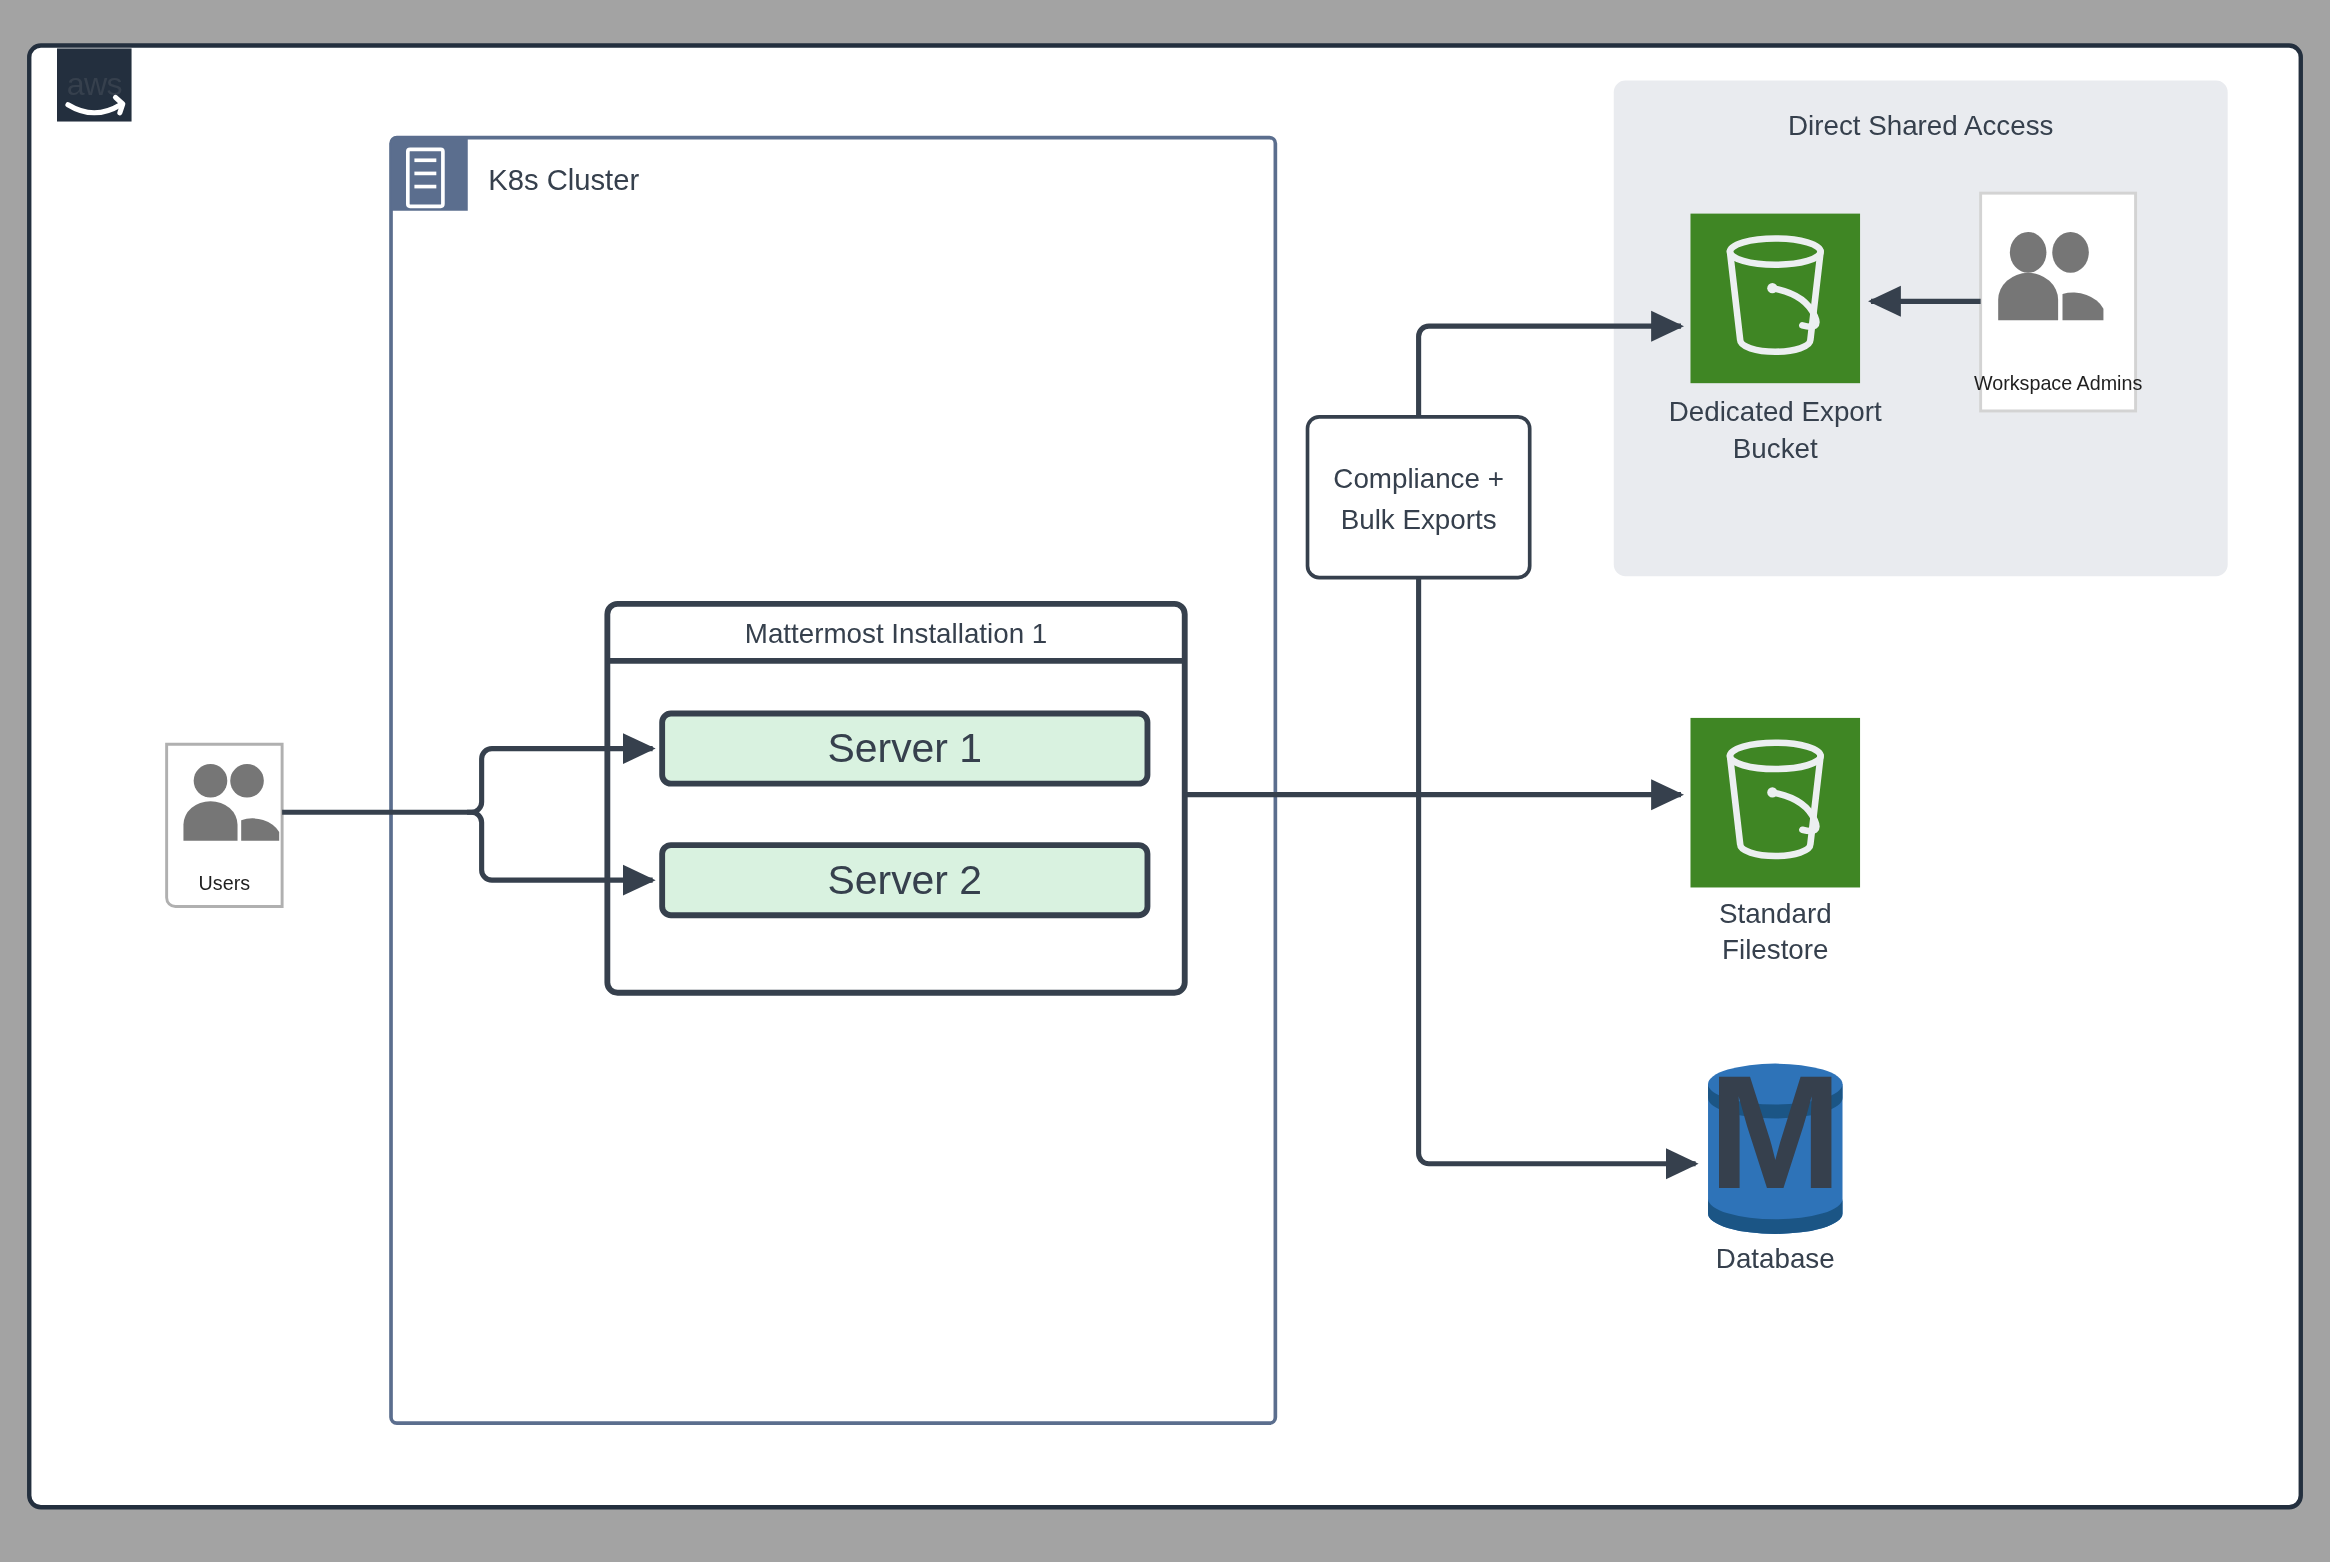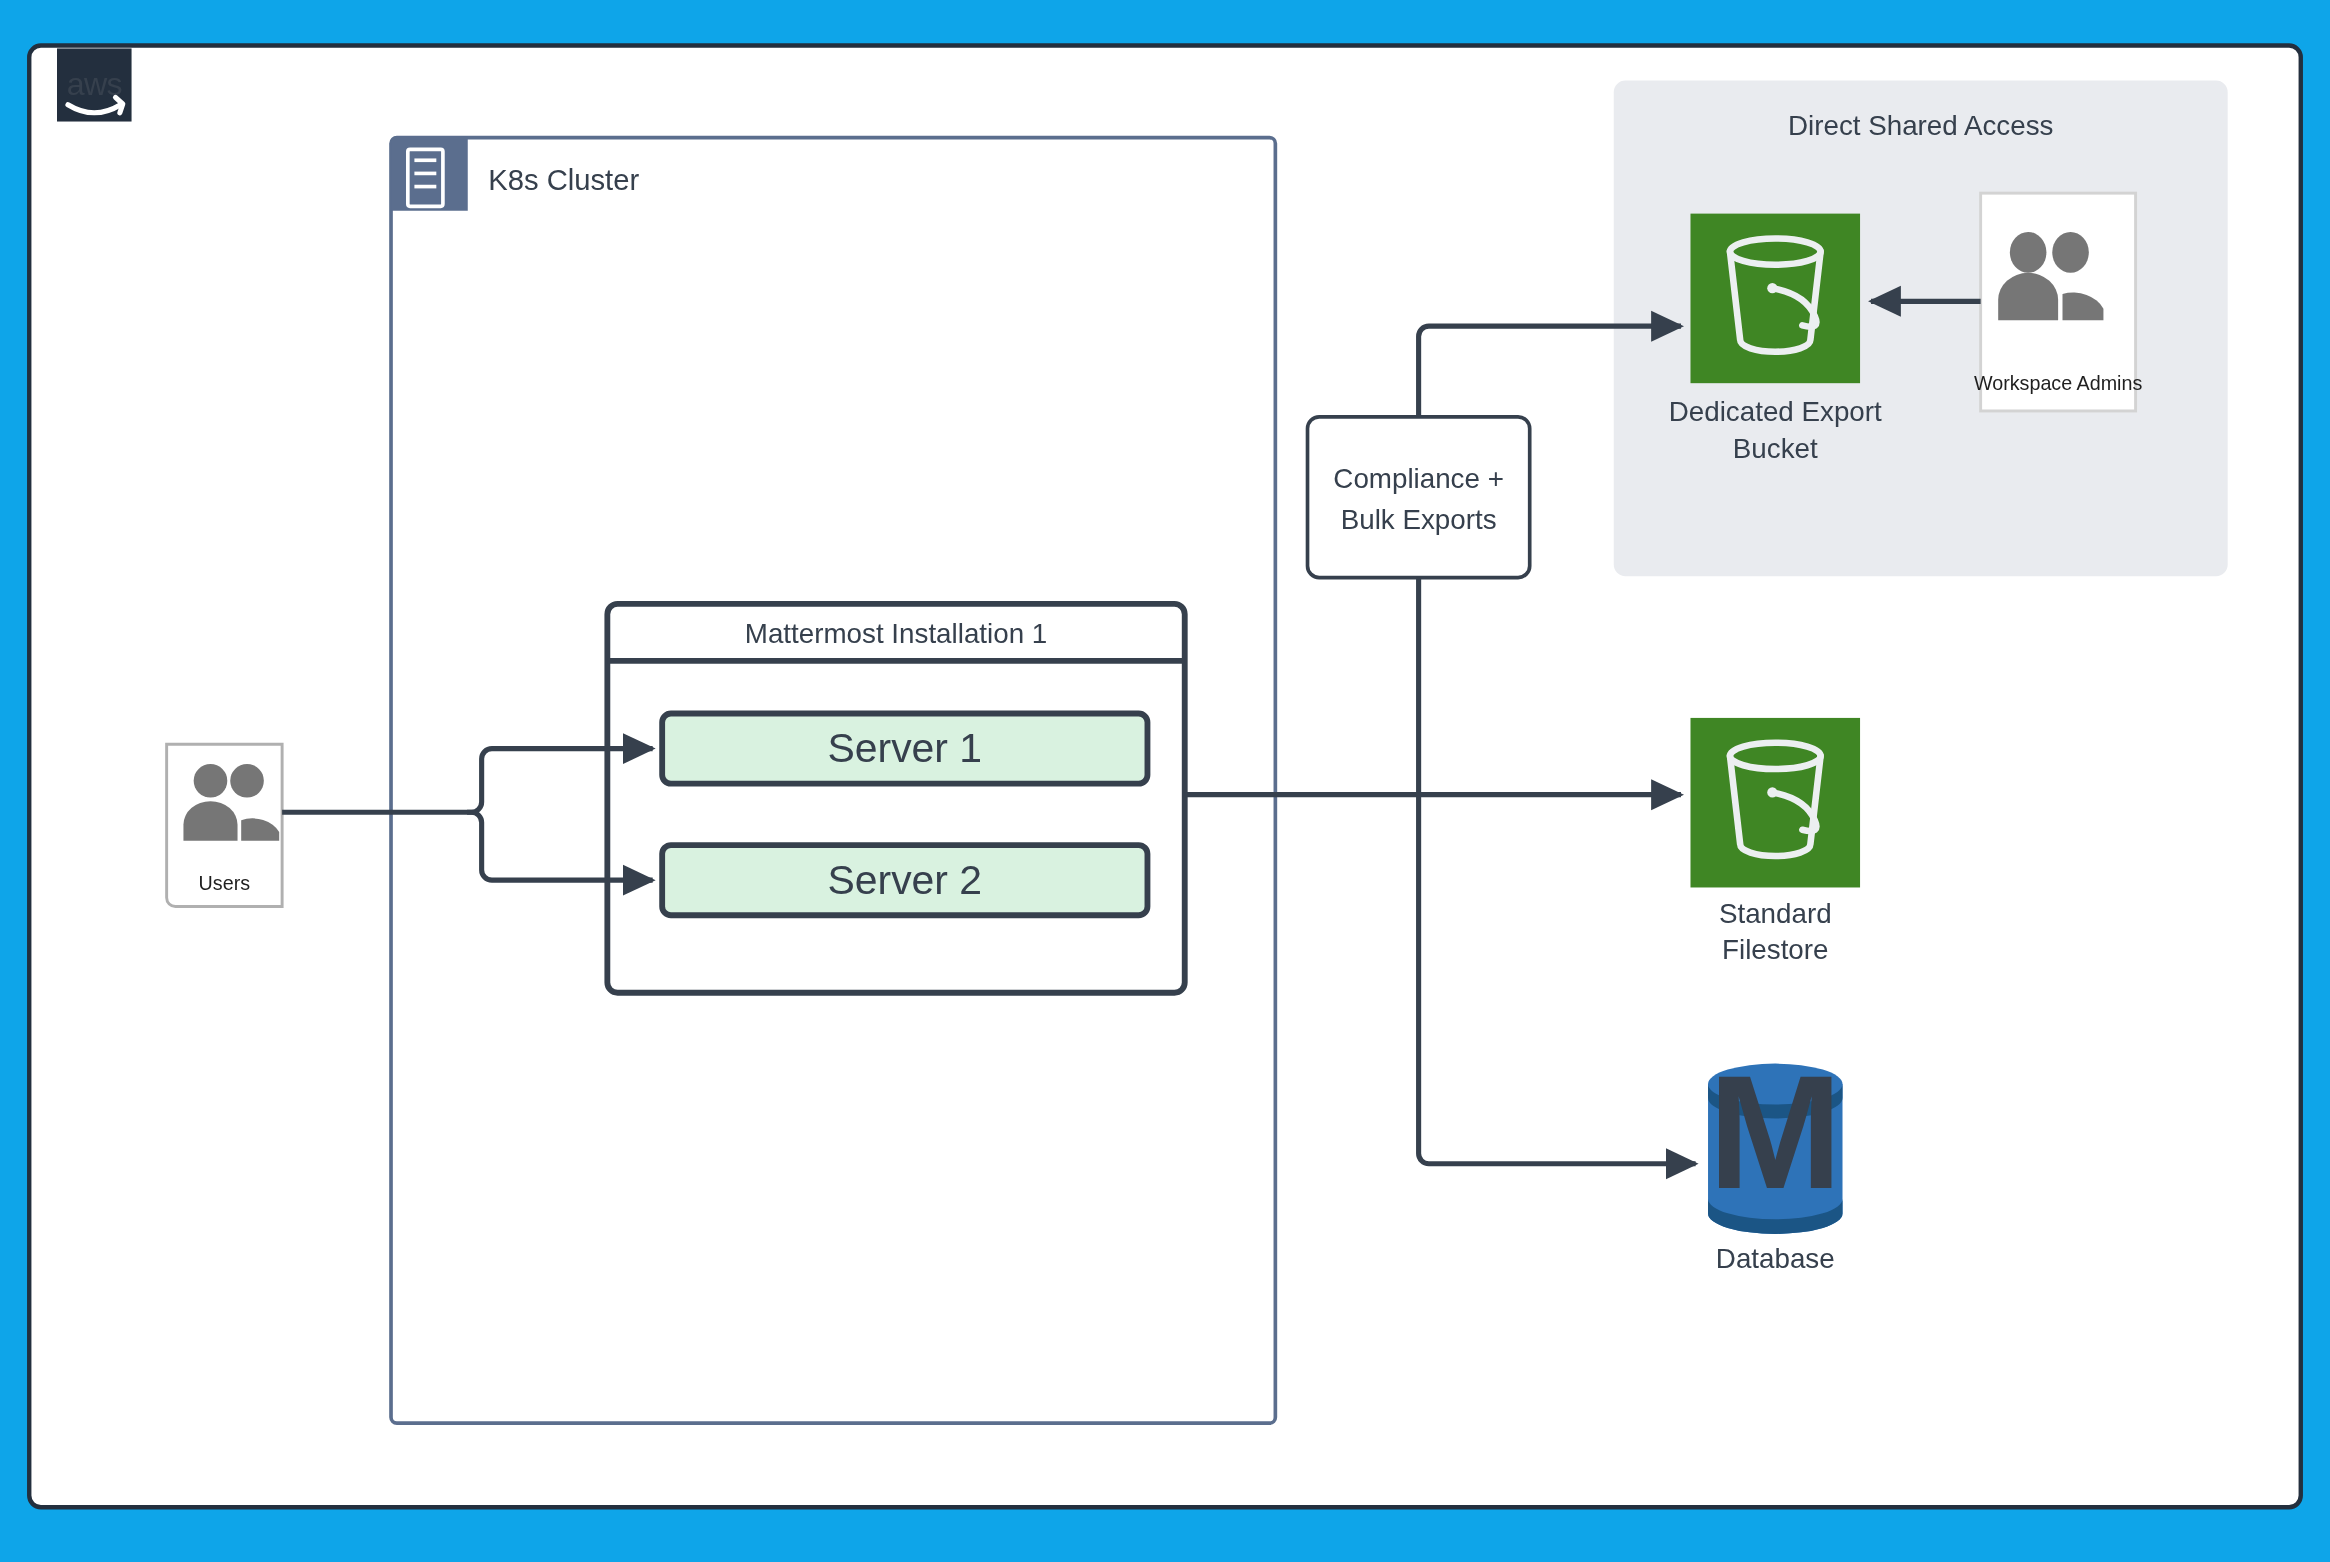--- a/index.html
+++ b/index.html
@@ -11,21 +11,21 @@
   body {
     width: 2330px;
     height: 1563px;
     overflow: hidden;
     font-family: "Liberation Sans", sans-serif;
   }
   #diagram-root {
     position: relative;
     width: 2330px;
     height: 1563px;
-    background: #0ea5e9;
+    background: #a3a3a3;
   }
   svg.canvas {
     position: absolute;
     top: 0;
     left: 0;
     width: 2330px;
     height: 1563px;
   }
   .lbl {
     font-family: "Liberation Sans", sans-serif;

